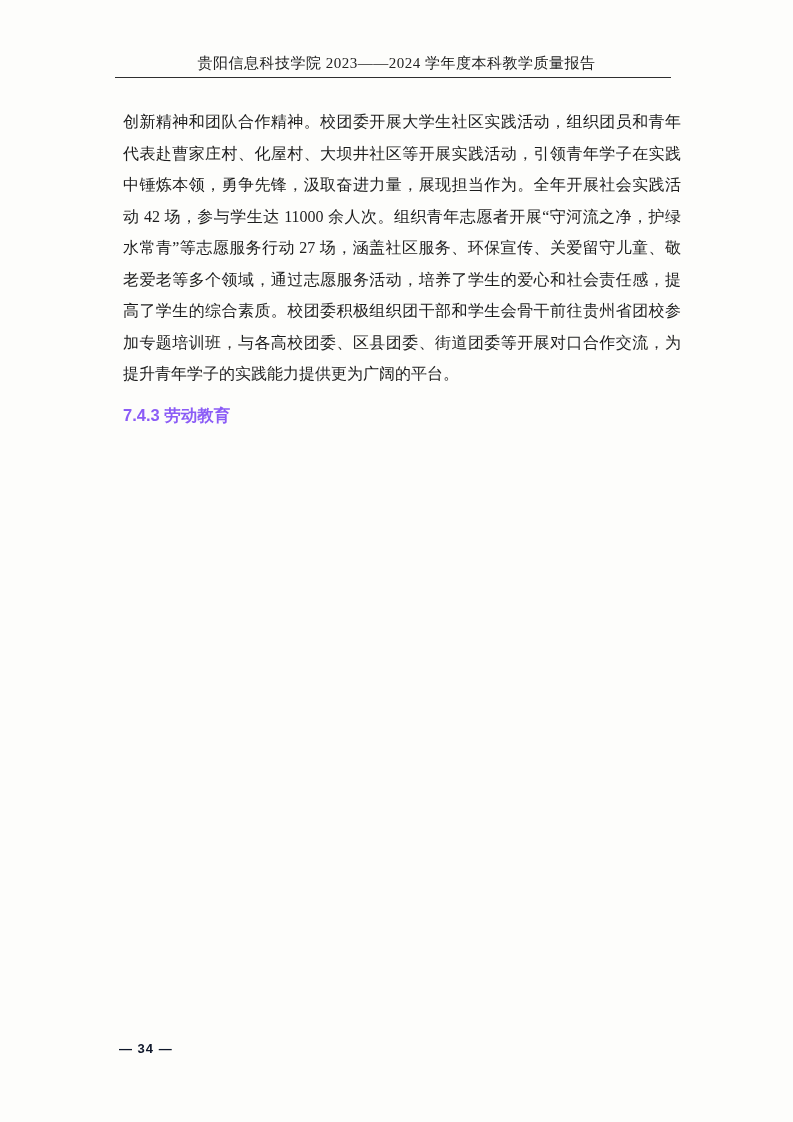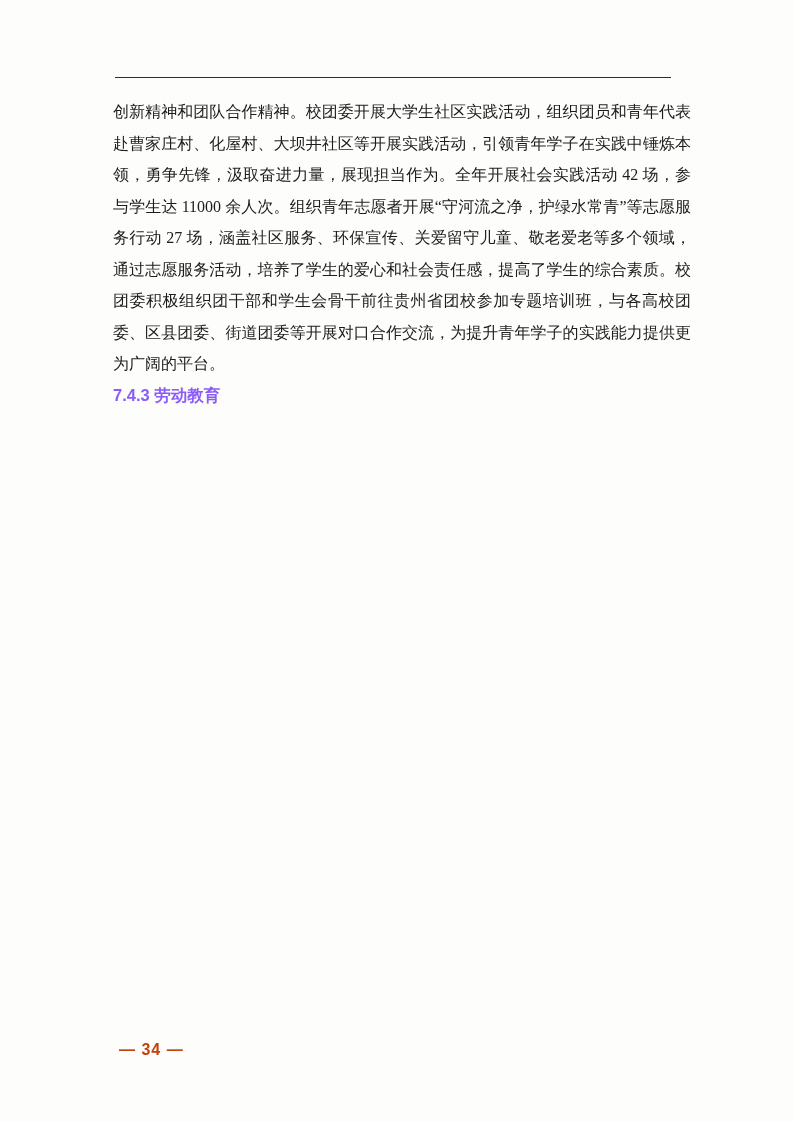--- a/index.html
+++ b/index.html
@@ -41,51 +41,52 @@
     position: absolute;
     top: 96px;
     left: 113px;
     width: 578px;
     font-size: 16px;
     line-height: 31.5px;
     text-align: justify;
     text-justify: inter-ideograph;
   }
   .para {
-    margin: 0;
+    margin: 10px;
     padding: 0;
     text-indent: 2em;
   }
   .para.noindent {
     text-indent: 0;
   }
   .para.heading {
     text-indent: 0;
     font-family: "Liberation Sans", "DejaVu Sans", sans-serif;
     font-weight: 700;
     font-size: 16.5px;
     color: #8b5cf6;
   }
   
   .footer {
     position: absolute;
     top: 1041px;
     left: 119px;
     font-family: "Liberation Sans", "DejaVu Sans", sans-serif;
-    font-size: 16px;
+    font-size: 13px;
     font-weight: 600;
-    color: #c2410c;
+    color: #0f172a;
     letter-spacing: 1px;
   }
 </style>
 </head>
 <body>
 
 <div class="page">
 
+  <div class="header-title">贵阳信息科技学院 2023——2024 学年度本科教学质量报告</div>
 
   <div class="header-rule"></div>
 
   <div class="body-text">
       <p class="para noindent">创新精神和团队合作精神。校团委开展大学生社区实践活动，组织团员和青年代表赴曹家庄村、化屋村、大坝井社区等开展实践活动，引领青年学子在实践中锤炼本领，勇争先锋，汲取奋进力量，展现担当作为。全年开展社会实践活动 42 场，参与学生达 11000 余人次。组织青年志愿者开展“守河流之净，护绿水常青”等志愿服务行动 27 场，涵盖社区服务、环保宣传、关爱留守儿童、敬老爱老等多个领域，通过志愿服务活动，培养了学生的爱心和社会责任感，提高了学生的综合素质。校团委积极组织团干部和学生会骨干前往贵州省团校参加专题培训班，与各高校团委、区县团委、街道团委等开展对口合作交流，为提升青年学子的实践能力提供更为广阔的平台。</p>
       <p class="para heading">7.4.3 劳动教育</p>
     </div>
 
   <div class="footer">— 34 —</div>
 

